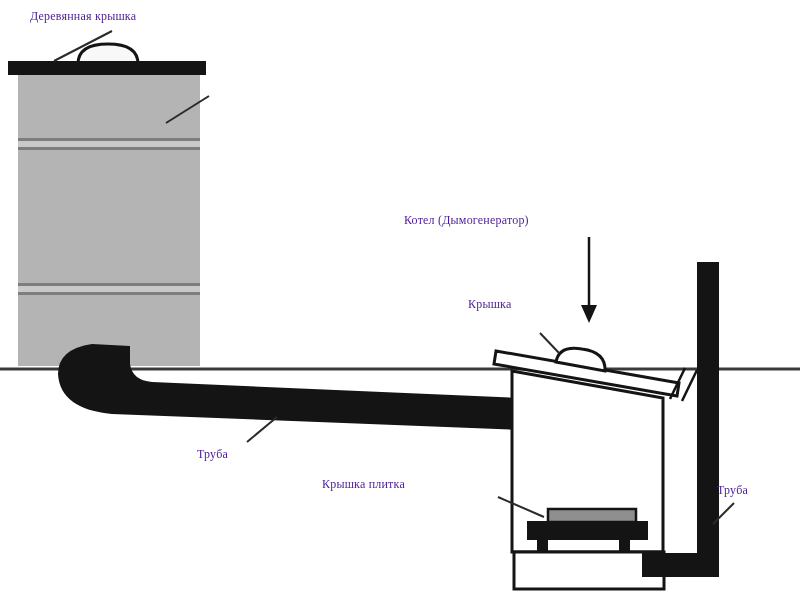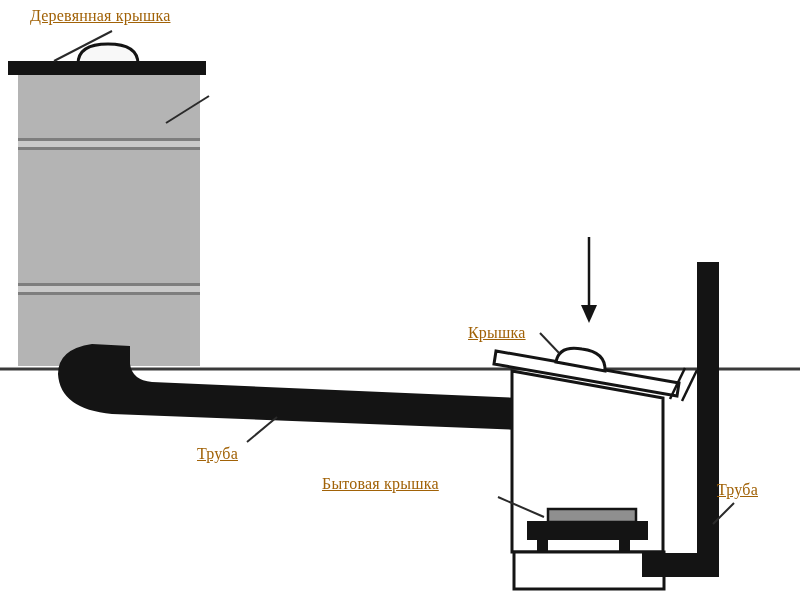--- a/index.html
+++ b/index.html
@@ -6,26 +6,25 @@
   #stage{
     position:relative;
     width:800px;height:591px;
     background:#ffffff;
     overflow:hidden;
     font-family:"Liberation Serif", serif;
   }
   #stage svg{position:absolute;left:0;top:0;}
   .label{
     position:absolute;
-    font-size:16px;
+    font-size:12px;
     line-height:22px;
-    color:#a16207;
+    color:#4c1d95;
     white-space:nowrap;
     letter-spacing:0.2px;
-    text-decoration:underline;
   }
 </style>
 </head>
 <body>
 
 <div id="stage">
 
   <svg width="800" height="591" viewBox="0 0 800 591">
 
     <line x1="0" y1="369" x2="800" y2="369" stroke="#3a3a3a" stroke-width="3"></line>
@@ -77,22 +76,23 @@
       <line x1="540" y1="333" x2="559" y2="353"></line>
       <line x1="247" y1="442" x2="277" y2="417"></line>
       <line x1="498" y1="497" x2="544" y2="517"></line>
       <line x1="734" y1="503" x2="713" y2="524"></line>
     </g>
   </svg>
 
   <div class="label" style="left:30px;top:5px;">Деревянная крышка</div>
 
 
+  <div class="label" style="left:404px;top:209px;">Котел (Дымогенератор)</div>
 
-  <div class="label" style="left:468px;top:322px;">Крышка</div>
+  <div class="label" style="left:468px;top:293px;">Крышка</div>
 
   <div class="label" style="left:197px;top:443px;">Труба</div>
 
-  <div class="label" style="left:322px;top:473px;">Бытовая крышка</div>
+  <div class="label" style="left:322px;top:473px;">Крышка плитка</div>
 
   <div class="label" style="left:717px;top:479px;">Труба</div>
 
 </div>
 
 </body></html>

